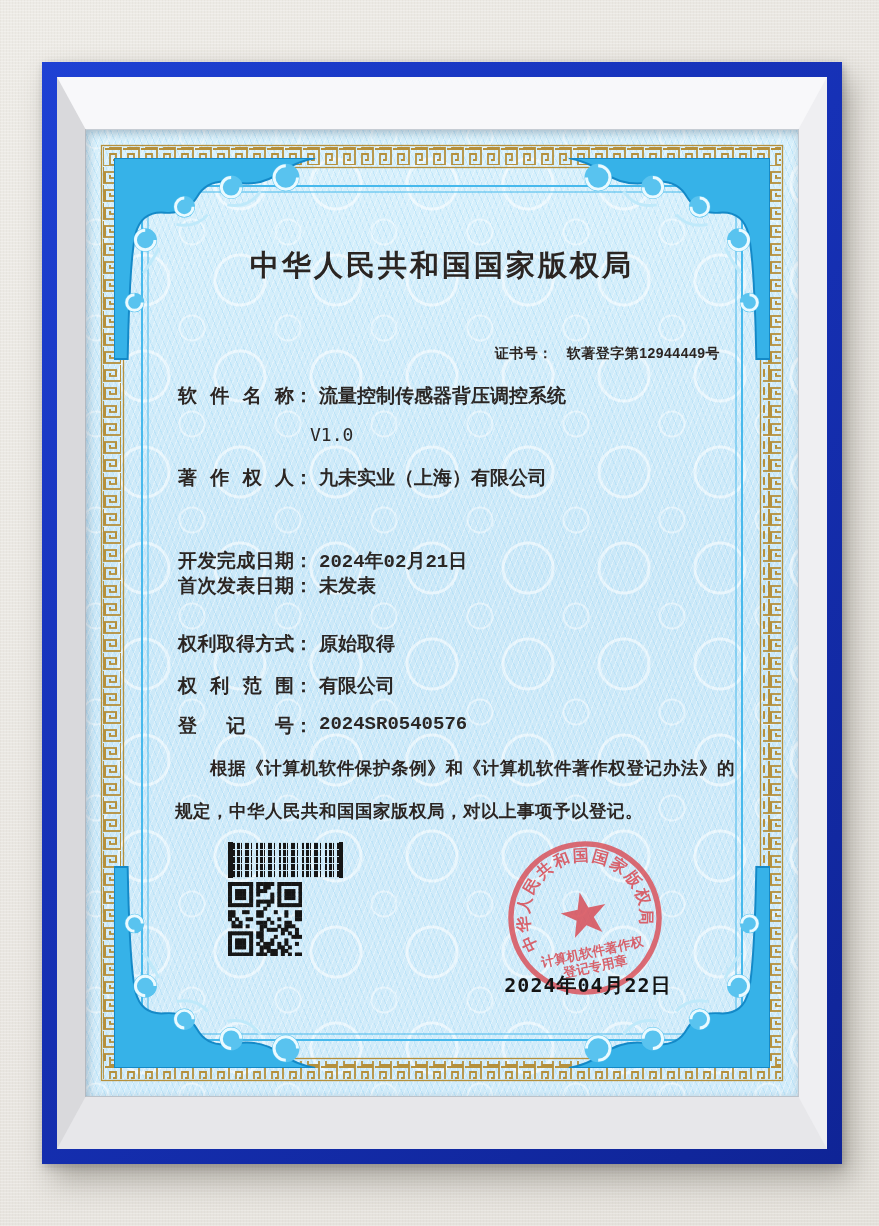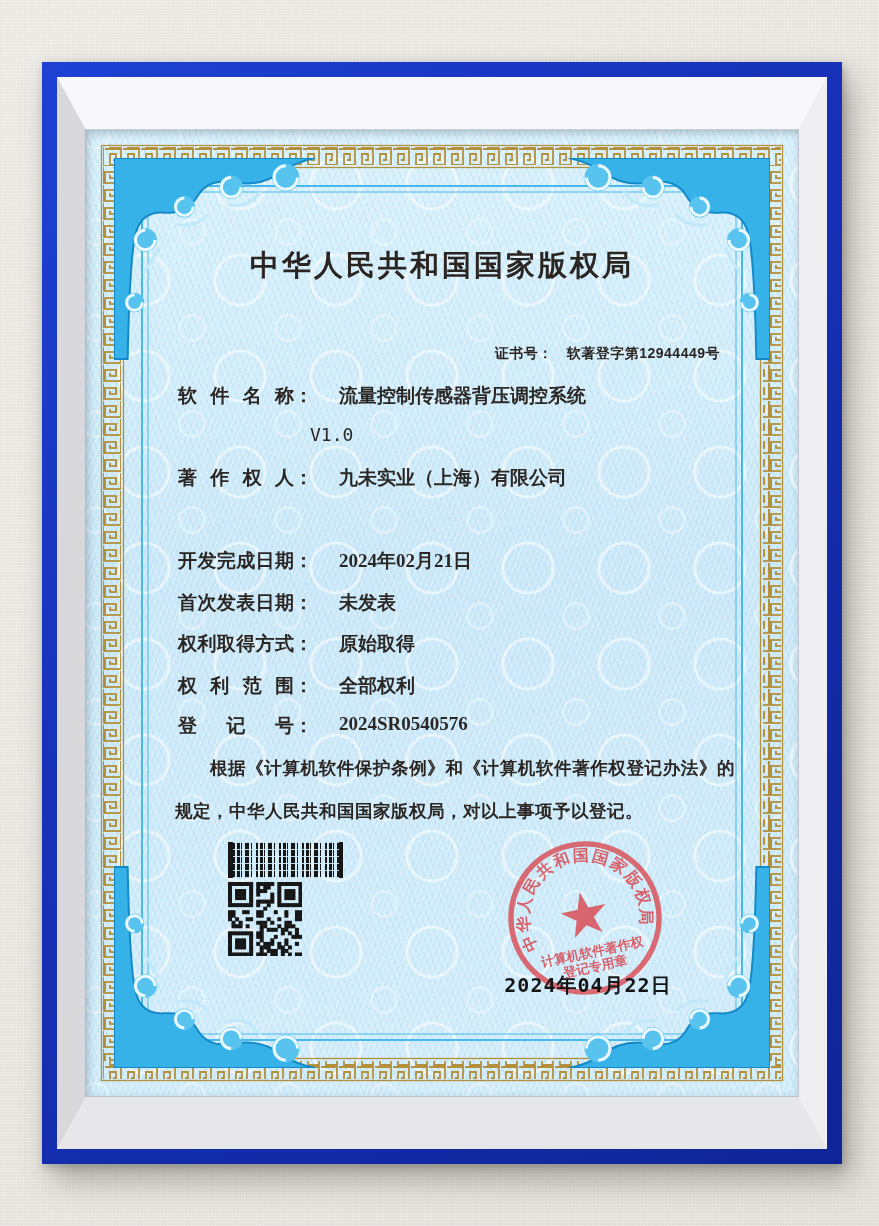--- a/index.html
+++ b/index.html
@@ -64,22 +64,22 @@
     font-size:14px;font-weight:700;color:#2b2522;letter-spacing:.5px;text-align:right;
   }
   .certno .sp{display:inline-block;width:14px;}
   .field-row{position:absolute;left:92px;font-size:19px;font-weight:700;white-space:nowrap;}
   .flabel{
     display:inline-block;width:116px;vertical-align:top;
     text-align:justify;text-align-last:justify;color:#2b2522;
   }
   .fcolon{display:inline-block;vertical-align:top;}
   .fvalue{
-    display:inline-block;margin-left:26px;vertical-align:top;
-    font-family:Liberation Serif, serif;font-weight:700;
+    display:inline-block;margin-left:6px;vertical-align:top;
+    font-family:Liberation Mono, monospace;font-weight:700;
   }
   .fvalue2{
     position:absolute;left:224px;top:294px;
     font-size:18px;font-weight:400;
     font-family:"DejaVu Sans Mono","Liberation Sans",sans-serif;
     text-align:right;
   }
   .statement{
     position:absolute;left:89px;top:617px;width:560px;
     font-size:17.5px;font-weight:700;line-height:43px;
@@ -174,30 +174,30 @@
         <div class="fvalue2">V1.0</div>
 
         <div class="field-row" style="top:335px">
           <span class="flabel">著作权人</span><span class="fcolon">：</span><span class="fvalue">九未实业（上海）有限公司</span>
         </div>
 
         <div class="field-row" style="top:418px">
           <span class="flabel">开发完成日期</span><span class="fcolon">：</span><span class="fvalue">2024年02月21日</span>
         </div>
 
-        <div class="field-row" style="top:460px">
+        <div class="field-row" style="top:443px">
           <span class="flabel">首次发表日期</span><span class="fcolon">：</span><span class="fvalue">未发表</span>
         </div>
 
         <div class="field-row" style="top:501px">
           <span class="flabel">权利取得方式</span><span class="fcolon">：</span><span class="fvalue">原始取得</span>
         </div>
 
         <div class="field-row" style="top:543px">
-          <span class="flabel">权利范围</span><span class="fcolon">：</span><span class="fvalue">全部权利</span>
+          <span class="flabel">权利范围</span><span class="fcolon">：</span><span class="fvalue">有限公司</span>
         </div>
 
         <div class="field-row" style="top:583px">
           <span class="flabel">登记号</span><span class="fcolon">：</span><span class="fvalue">2024SR0540576</span>
         </div>
 
         <div class="statement">根据《计算机软件保护条例》和《计算机软件著作权登记办法》的规定，中华人民共和国国家版权局，对以上事项予以登记。</div>
 
         <div class="barcode"></div>
         <svg class="qr" id="qr" viewBox="0 0 74 74">

